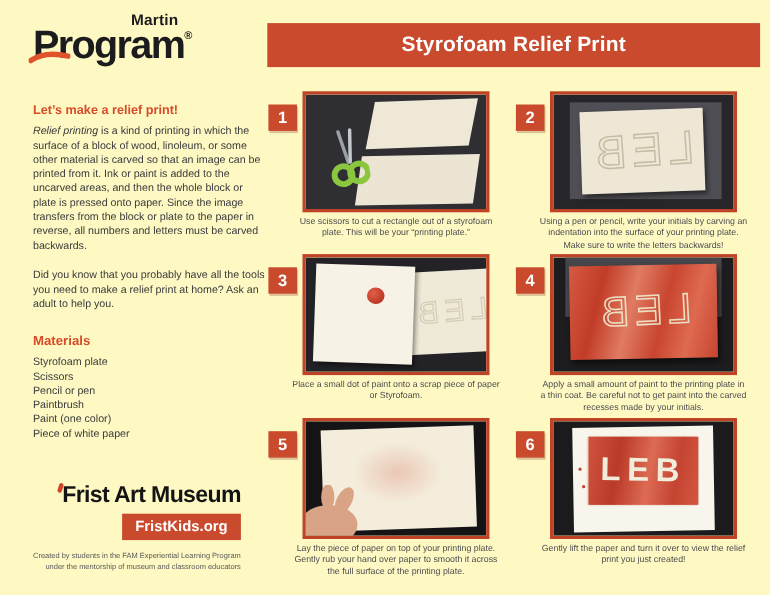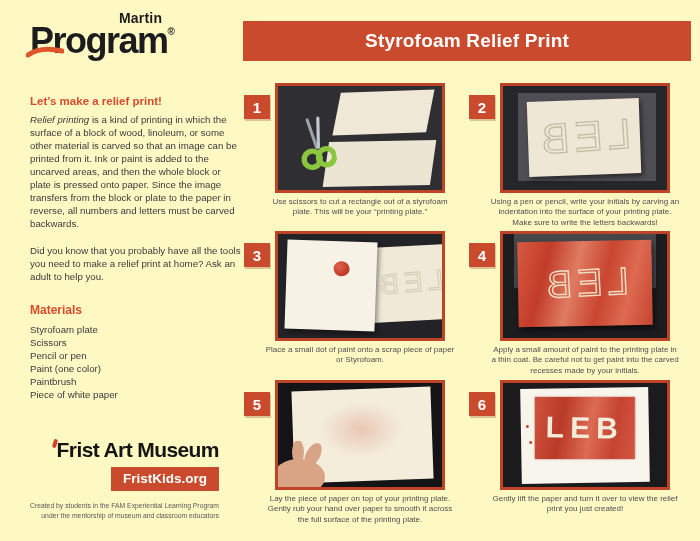--- a/index.html
+++ b/index.html
@@ -125,22 +125,22 @@
 
   <div class="left-col">
     <div class="intro-heading">Let’s make a relief print!</div>
     <p><em>Relief printing</em><span> is a kind of printing in which the surface of a block of wood, linoleum, or some other material is carved so that an image can be printed from it. Ink or paint is added to the uncarved areas, and then the whole block or plate is pressed onto paper. Since the image transfers from the block or plate to the paper in reverse, all numbers and letters must be carved backwards.</span></p>
     <p>Did you know that you probably have all the tools you need to make a relief print at home? Ask an adult to help you.</p>
     <div class="materials-heading">Materials</div>
     <ul class="materials-list">
       <li>Styrofoam plate</li>
       <li>Scissors</li>
       <li>Pencil or pen</li>
+      <li>Paintbrush</li>
       <li>Paint (one color)</li>
-      <li>Paintbrush</li>
       <li>Piece of white paper</li>
     </ul>
   </div>
 
   <div class="frist-footer">
     <div class="frist-logo">
       <span>Frist Art Museum</span>
       <span class="frist-accent"></span>
     </div>
     <div class="fristkids-box">FristKids.org</div>

